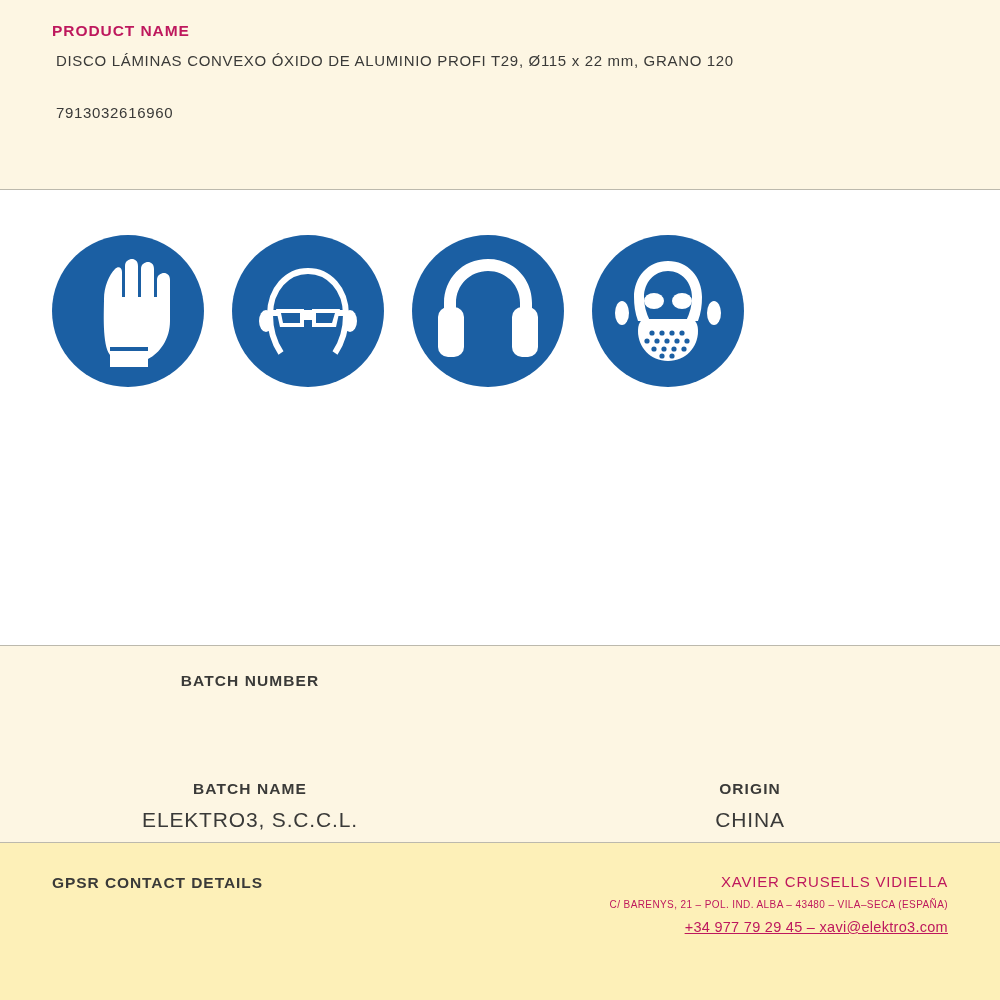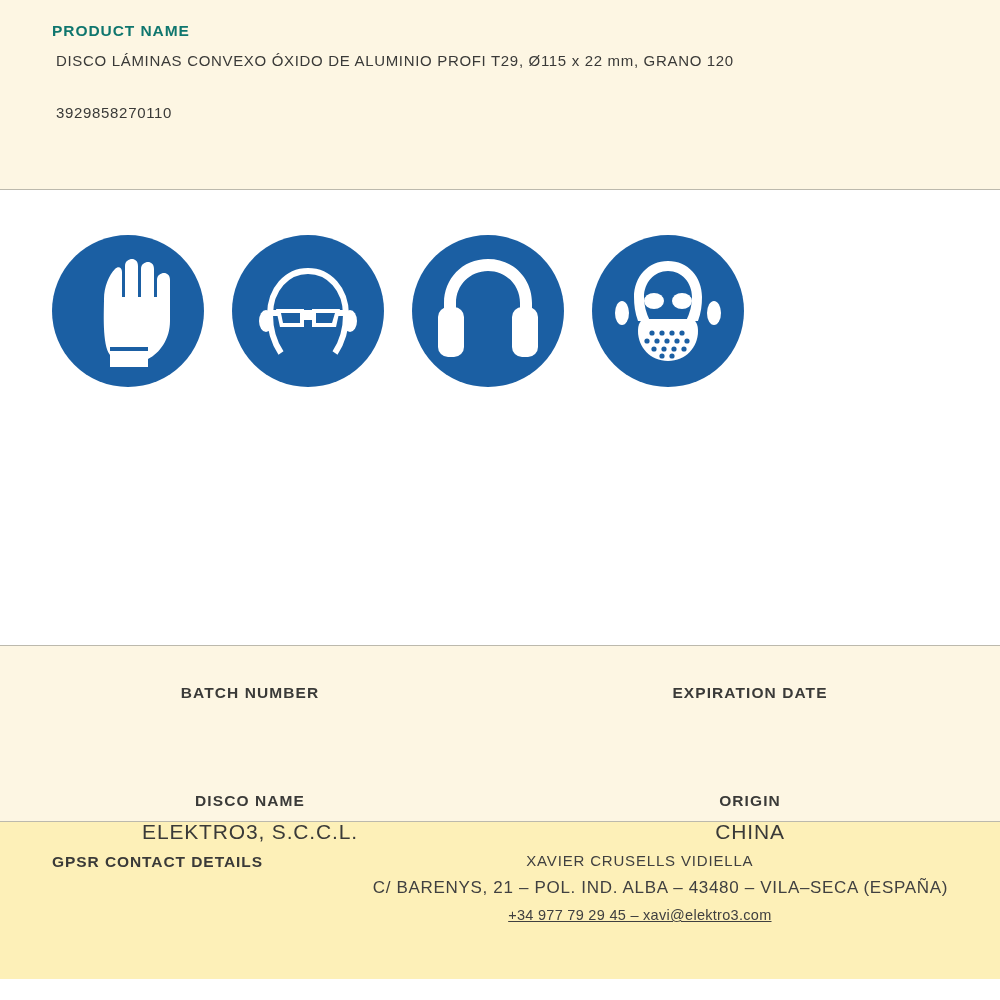--- a/index.html
+++ b/index.html
@@ -23,21 +23,21 @@
   .header {
     background: #fdf6e3;
     padding: 22px 52px 26px 52px;
     border-bottom: 1px solid #bcb9ad;
     height: 190px;
   }
   .field-label {
     font-size: 15.5px;
     font-weight: bold;
     letter-spacing: 0.06em;
-    color: #0f766e;
+    color: #be185d;
     margin: 0 0 12px 0;
   }
   .field-value {
     font-size: 15px;
     letter-spacing: 0.045em;
     color: #3a3a38;
     margin: 4px;
   }
   .spacer-24 { height: 27px; }
 
@@ -54,22 +54,22 @@
     width: 152px;
     height: 152px;
     display: block;
   }
 
   
   .info-band {
     background: #fdf6e3;
     border-top: 1px solid #bcb9ad;
     border-bottom: 1px solid #bcb9ad;
-    height: 177px;
-    padding-top: 38px;
+    height: 198px;
+    padding-top: 26px;
   }
   .info-row {
     display: flex;
     width: 100%;
   }
   .info-cell {
     width: 50%;
     text-align: center;
     padding: 0 20px;
   }
@@ -102,50 +102,50 @@
   }
   .footer-label {
     font-size: 15.5px;
     font-weight: bold;
     letter-spacing: 0.06em;
     color: #3a3a38;
     white-space: nowrap;
     padding-top: 1px;
   }
   .footer-lines {
-    text-align: center;
-    color: #404040;
+    text-align: right;
+    color: #be185d;
   }
   .footer-line-1 {
     font-size: 15px;
     letter-spacing: 0.055em;
     margin-bottom: 9px;
   }
   .footer-line-2 {
-    font-size: 17px;
+    font-size: 10px;
     letter-spacing: 0.04em;
     margin-bottom: 9px;
     margin-left: 41px;
   }
   .footer-line-3 {
     font-size: 14.5px;
     letter-spacing: 0.02em;
     text-decoration: underline;
   }
 </style>
 </head>
 <body>
 
 <div class="sheet">
 
   <div class="header">
     <div class="field-label">PRODUCT NAME</div>
     <div class="field-value">DISCO LÁMINAS CONVEXO ÓXIDO DE ALUMINIO PROFI T29, Ø115 x 22 mm, GRANO 120</div>
     <div class="spacer-24"></div>
-    <div class="field-value">3929858270110</div>
+    <div class="field-value">7913032616960</div>
   </div>
 
   <div class="pictograms">
 
     <svg class="picto" viewBox="0 0 152 152">
       <circle cx="76" cy="76" r="76" fill="#1b5fa3"></circle>
       <g fill="#ffffff">
         <path d="M52 64 C52 52 57 40 63 34 C66 31 70 32 70 37 L70 62 L73 62 L73 31 C73 26 77 24 80 24 C83 24 86 26 86 31 L86 62 L89 62 L89 34 C89 29 93 27 96 27 C99 27 102 29 102 34 L102 62 L105 62 L105 45 C105 40 109 38 112 38 C115 38 118 40 118 45 L118 86 C118 104 108 118 96 124 L96 132 L58 132 L58 120 C50 110 52 76 52 64 Z"></path>
       </g>
       <g fill="#1b5fa3">
@@ -213,31 +213,27 @@
     </svg>
 
   </div>
 
   <div class="info-band">
     <div class="info-row">
       <div class="info-cell">
         <div class="info-label">BATCH NUMBER</div>
         <div class="info-value"></div>
       </div>
-      <div class="info-cell">
-        <div class="info-label">EXPIRATION DATE</div>
-        <div class="info-value"></div>
-      </div>
     </div>
 
     <div class="info-gap"></div>
 
     <div class="info-row">
       <div class="info-cell">
-        <div class="info-label">DISCO NAME</div>
+        <div class="info-label">BATCH NAME</div>
         <div class="info-value">ELEKTRO3, S.C.C.L.</div>
       </div>
       <div class="info-cell">
         <div class="info-label">ORIGIN</div>
         <div class="info-value">CHINA</div>
       </div>
     </div>
   </div>
 
   <div class="footer">

